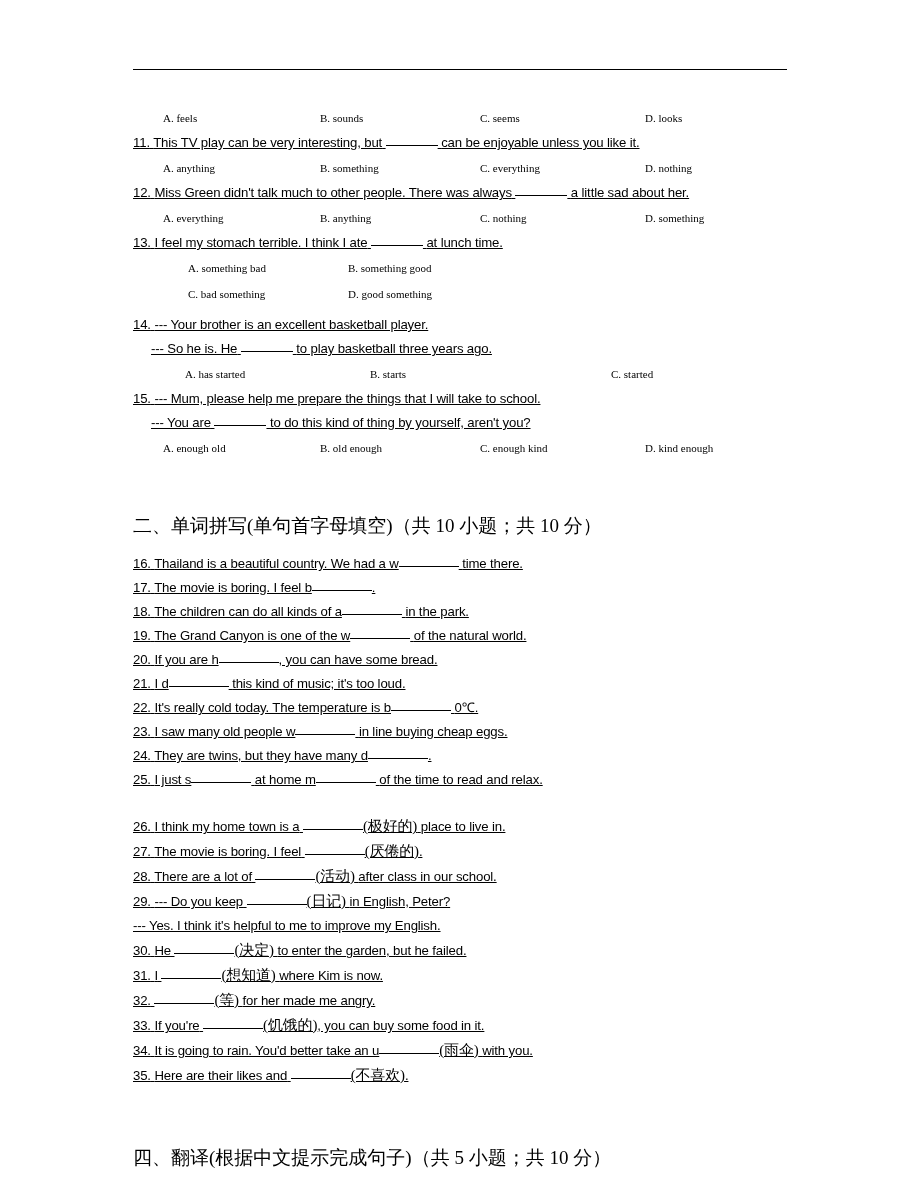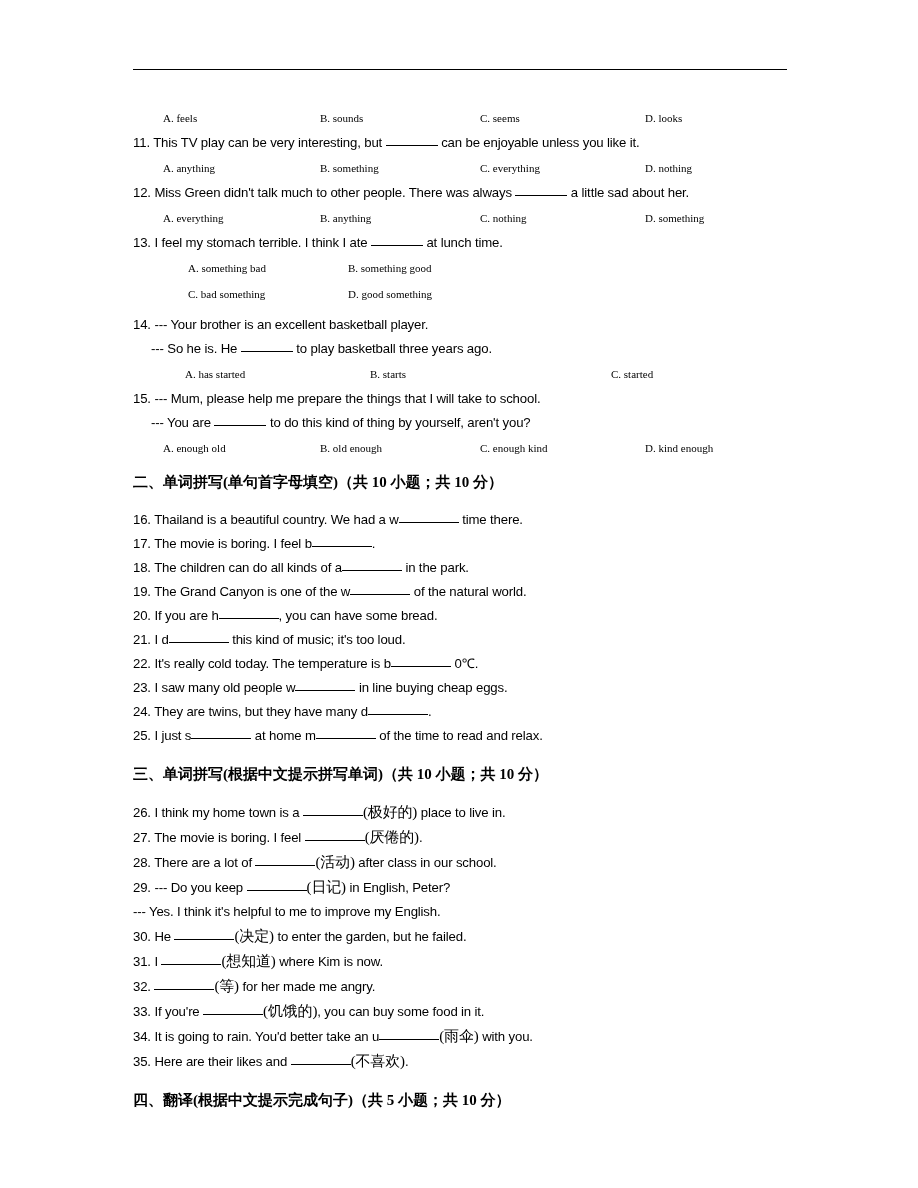--- a/index.html
+++ b/index.html
@@ -38,20 +38,21 @@
     width: 660px;
   }
 
   
   .q-line {
     font-family: "Liberation Sans", sans-serif;
     font-size: 13.2px;
     line-height: 24px;
     white-space: nowrap;
     letter-spacing: -0.15px;
+    text-decoration: underline;
   }
   .q-line.indent {
     padding-left: 18px;
   }
   .opt-row {
     position: relative;
     height: 26px;
     line-height: 26px;
   }
   .opt {
@@ -70,25 +71,26 @@
   .opt3.c0 { left: 30px; margin-left: 22px; }
   .opt3.c1 { left: 237px; }
   .opt3.c2 { left: 435px; margin-left: 43px; }
   
   .opt2.c0 { left: 55px; }
   .opt2.c1 { left: 215px; }
 
   
   .section-head {
     font-family: "Liberation Serif", serif;
-    font-weight: bold;
-    font-size: 15px;
+    font-weight: normal;
+    font-size: 19px;
     line-height: 30px;
     white-space: nowrap;
     letter-spacing: 0px;
+    margin-top: 44px;
   }
 
   
   .blank {
     display: inline-block;
     border-bottom: 1.1px solid #000;
     vertical-align: baseline;
     position: relative;
     top: -1px;
   }
@@ -174,21 +176,20 @@
     <div class="q-line"><span>19.</span> <span>The Grand Canyon is one of the w</span><span class="blank w-md"></span> <span>of the natural world.</span></div>
     <div class="q-line"><span>20.</span> <span>If you are h</span><span class="blank w-md"></span><span>, you can have some bread.</span></div>
     <div class="q-line"><span>21.</span> <span>I d</span><span class="blank w-md"></span> <span>this kind of music; it's too loud.</span></div>
     <div class="q-line"><span>22.</span> <span>It's really cold today. The temperature is b</span><span class="blank w-md"></span> <span>0℃.</span></div>
     <div class="q-line"><span>23.</span> <span>I saw many old people w</span><span class="blank w-md"></span> <span>in line buying cheap eggs.</span></div>
     <div class="q-line"><span>24.</span> <span>They are twins, but they have many d</span><span class="blank w-md"></span><span>.</span></div>
     <div class="q-line"><span>25.</span> <span>I just s</span><span class="blank w-md"></span> <span>at home m</span><span class="blank w-md"></span> <span>of the time to read and relax.</span></div>
 
     <div class="spacer-md"></div>
 
-    <div class="section-head">三、单词拼写(根据中文提示拼写单词)（共 10 小题；共 10 分）</div>
     <div class="spacer-md"></div>
 
     <div class="q-line"><span>26.</span> <span>I think my home town is a</span> <span class="blank w-md"></span><span class="hint">(极好的)</span> <span>place to live in.</span></div>
     <div class="q-line"><span>27.</span> <span>The movie is boring. I feel</span> <span class="blank w-md"></span><span class="hint">(厌倦的)</span><span>.</span></div>
     <div class="q-line"><span>28.</span> <span>There are a lot of</span> <span class="blank w-md"></span><span class="hint">(活动)</span> <span>after class in our school.</span></div>
     <div class="q-line"><span>29.</span> <span>--- Do you keep</span> <span class="blank w-md"></span><span class="hint">(日记)</span> <span>in English, Peter?</span></div>
     <div class="q-line"><span>--- Yes. I think it's helpful to me to improve my English.</span></div>
     <div class="q-line"><span>30.</span> <span>He</span> <span class="blank w-md"></span><span class="hint">(决定)</span> <span>to enter the garden, but he failed.</span></div>
     <div class="q-line"><span>31.</span> <span>I</span> <span class="blank w-md"></span><span class="hint">(想知道)</span> <span>where Kim is now.</span></div>
     <div class="q-line"><span>32.</span> <span class="blank w-md"></span><span class="hint">(等)</span> <span>for her made me angry.</span></div>

